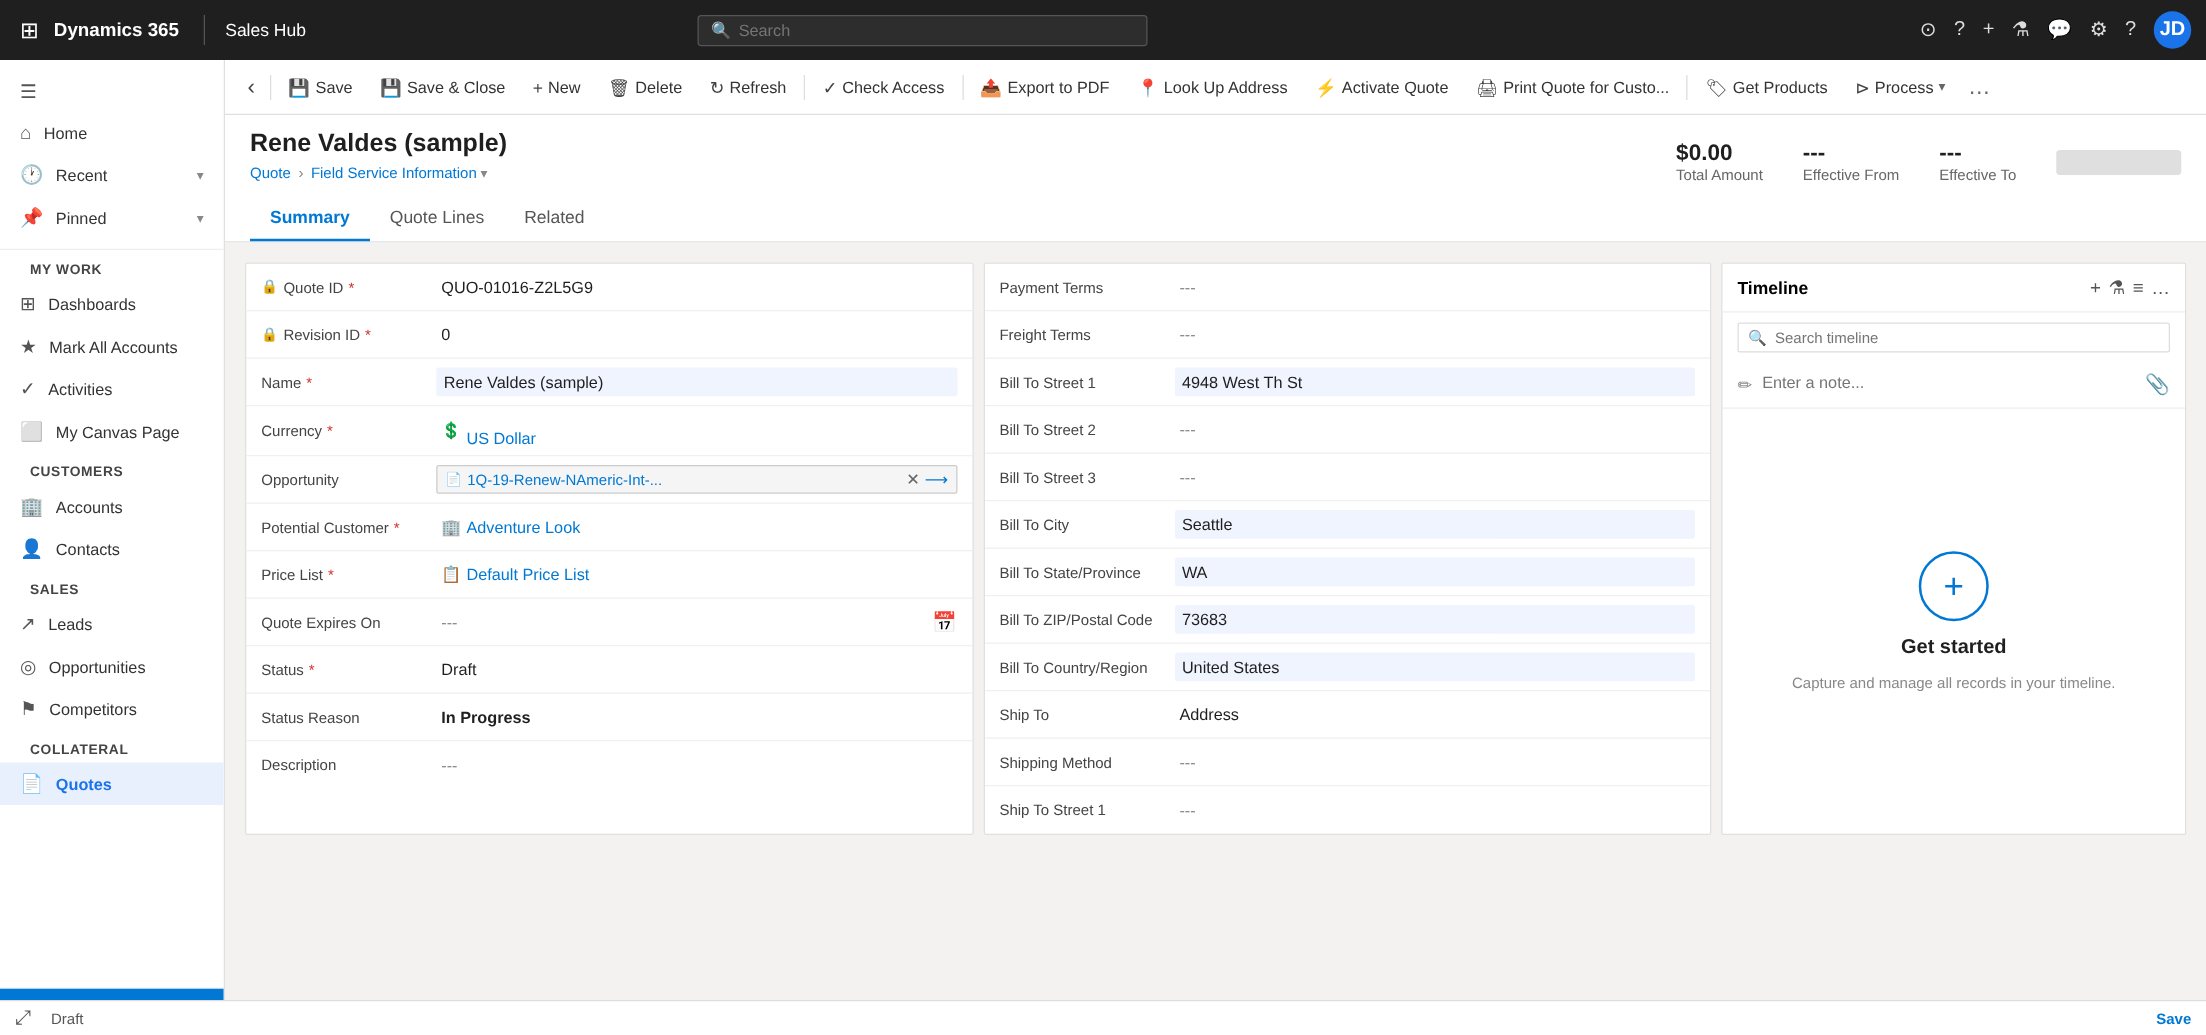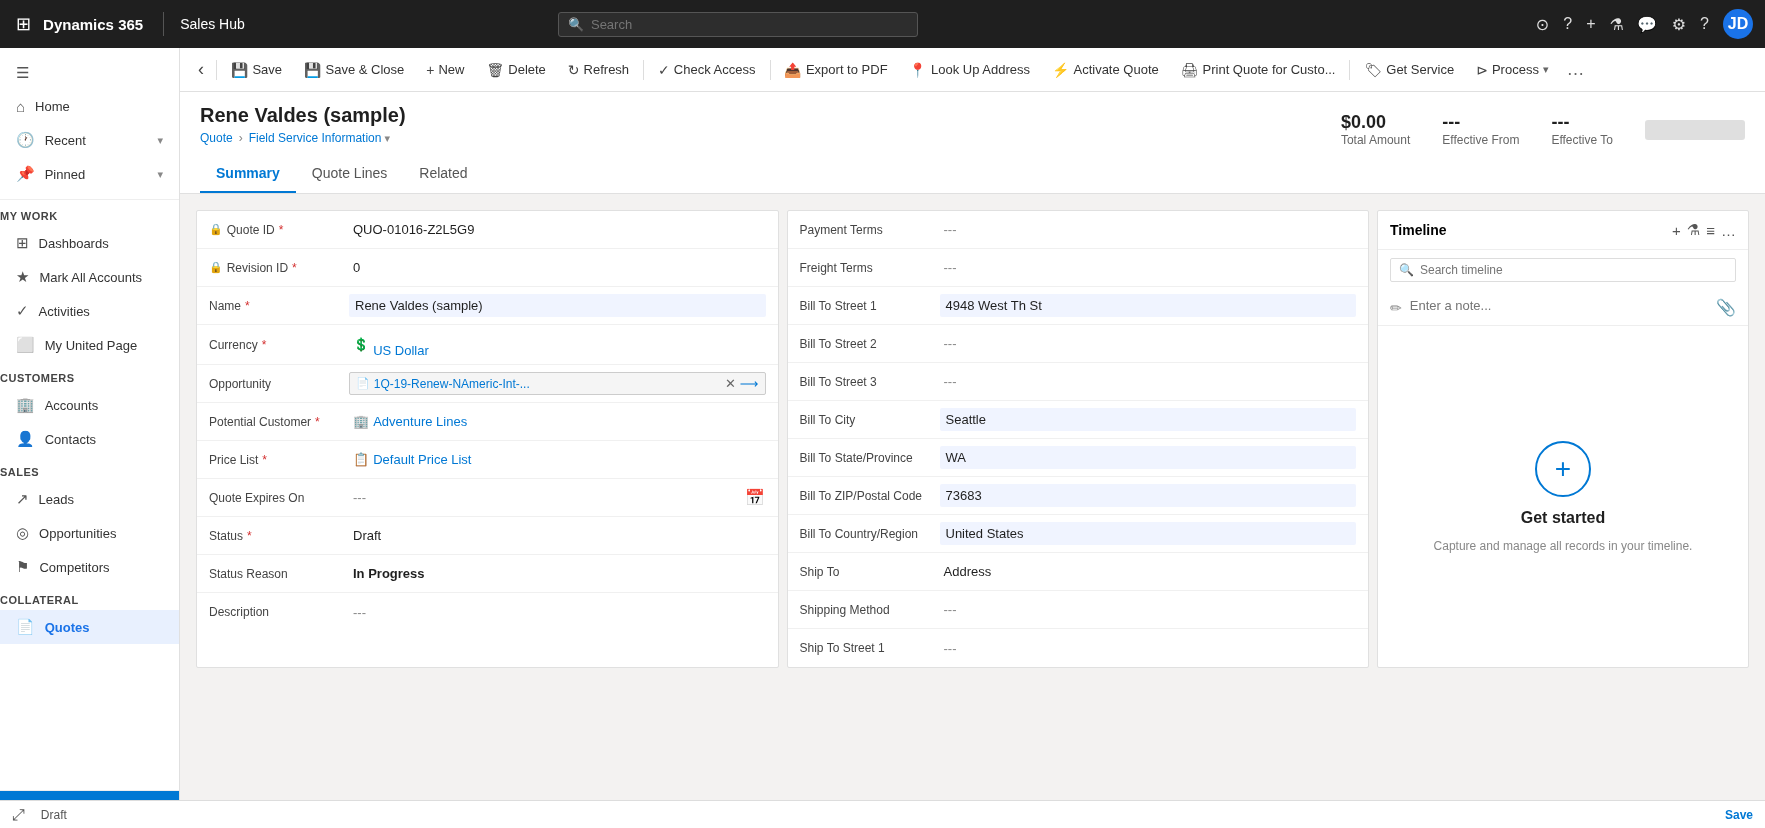--- a/index.html
+++ b/index.html
@@ -52,21 +52,21 @@
     }
     .sidebar-top { padding: 8px 0; border-bottom: 1px solid #eee; }
     .sidebar-item {
       display: flex; align-items: center; padding: 8px 16px; gap: 10px;
       cursor: pointer; font-size: 13px; color: #333;
     }
     .sidebar-item .si-icon { font-size: 15px; color: #555; }
     .sidebar-item .si-label { flex: 1; }
     .sidebar-item .si-chevron { font-size: 11px; color: #888; }
     .sidebar-section-title {
-      padding: 10px 0 4px; font-size: 11px; font-weight: 700; color: #444; text-transform: uppercase; letter-spacing: 0.5px;
+      padding: 10px 24px 4px; font-size: 11px; font-weight: 700; color: #444; text-transform: uppercase; letter-spacing: 0.5px;
     }
     .sidebar-item.active { background: #e8f0fe; color: #1a73e8; font-weight: 600; }
     .sidebar-item.active .si-icon { color: #1a73e8; }
     .sidebar-bottom {
       margin-top: auto; border-top: 1px solid #eee;
     }
     .sidebar-footer-item {
       display: flex; align-items: center; padding: 10px 16px; gap: 10px;
       cursor: pointer; font-size: 13px; color: #fff; background: #0078d4; font-weight: 600;
     }
@@ -226,21 +226,21 @@
   <div class="sidebar-item">
     <span class="si-icon">★</span>
     <span class="si-label">Mark All Accounts</span>
   </div>
   <div class="sidebar-item">
     <span class="si-icon">✓</span>
     <span class="si-label">Activities</span>
   </div>
   <div class="sidebar-item">
     <span class="si-icon">⬜</span>
-    <span class="si-label">My United Page</span>
+    <span class="si-label">My Canvas Page</span>
   </div>
 
   <div class="sidebar-section-title">Customers</div>
   <div class="sidebar-item">
     <span class="si-icon">🏢</span>
     <span class="si-label">Accounts</span>
   </div>
   <div class="sidebar-item">
     <span class="si-icon">👤</span>
     <span class="si-label">Contacts</span>
@@ -316,21 +316,21 @@
     <span class="cmd-icon">⚡</span>
     <span>Activate Quote</span>
   </button>
   <button class="cmd-btn">
     <span class="cmd-icon">🖨</span>
     <span>Print Quote for Custo...</span>
   </button>
   <div class="cmd-separator"></div>
   <button class="cmd-btn">
     <span class="cmd-icon">🏷</span>
-    <span>Get Service</span>
+    <span>Get Products</span>
   </button>
   <button class="cmd-btn">
     <span class="cmd-icon">⊳</span>
     <span>Process</span>
     <span style="font-size:11px;color:#666;">▾</span>
   </button>
   <span class="cmd-more">…</span>
 </div>
 
 <div class="main-content">
@@ -426,21 +426,21 @@
         </div>
       </div>
 
       <div class="form-row">
         <div class="form-label">
           <span>Potential Customer</span>
           <span class="required">*</span>
         </div>
         <div class="form-value link" style="display:flex;align-items:center;gap:4px;">
           <span style="font-size:13px;color:#0078d4;">🏢</span>
-          <span style="color:#0078d4;">Adventure Lines</span>
+          <span style="color:#0078d4;">Adventure Look</span>
         </div>
       </div>
 
       <div class="form-row">
         <div class="form-label">
           <span>Price List</span>
           <span class="required">*</span>
         </div>
         <div class="form-value link" style="display:flex;align-items:center;gap:4px;">
           <span style="font-size:13px;color:#0078d4;">📋</span>

